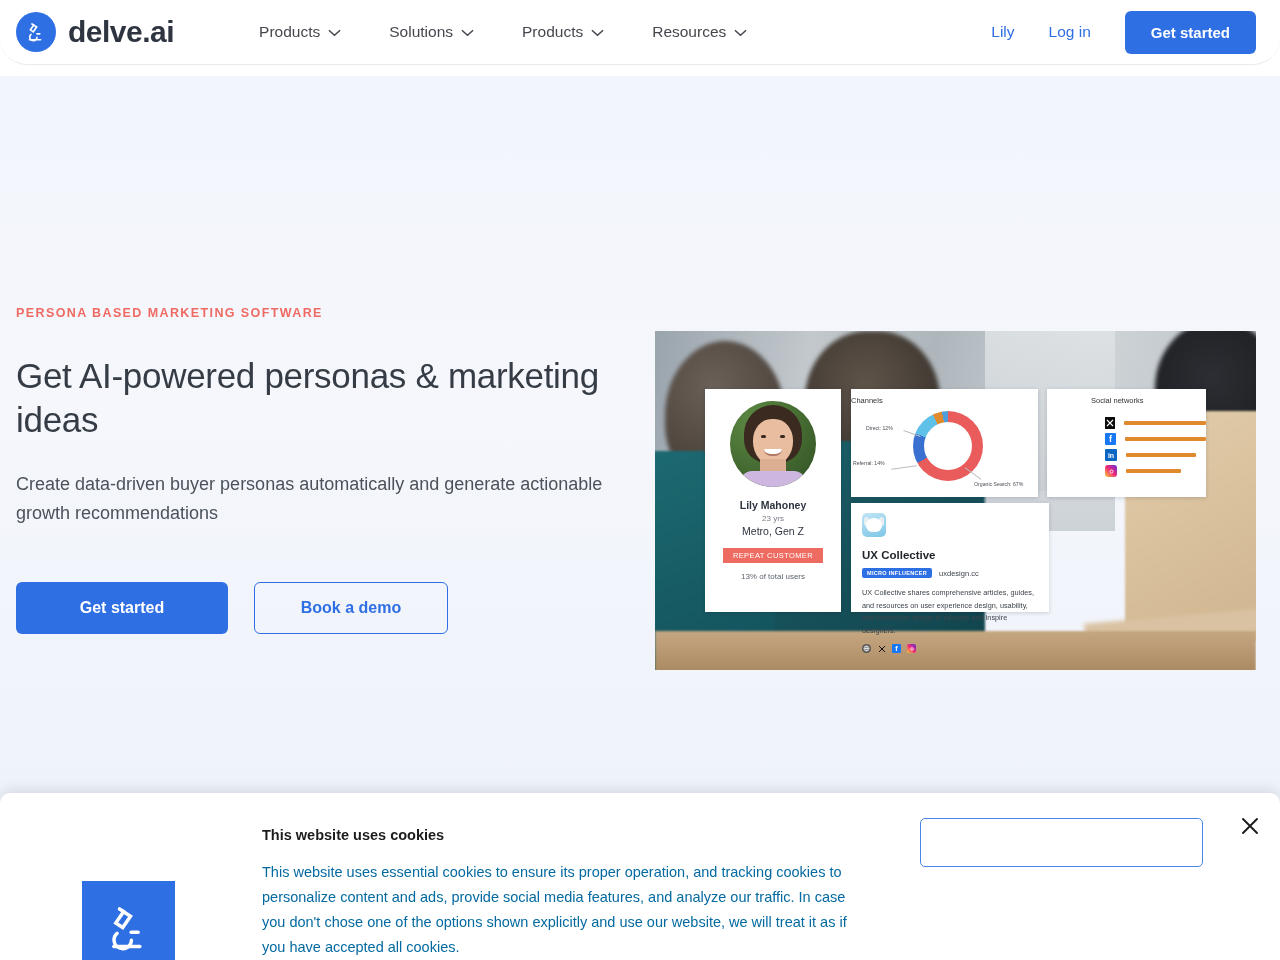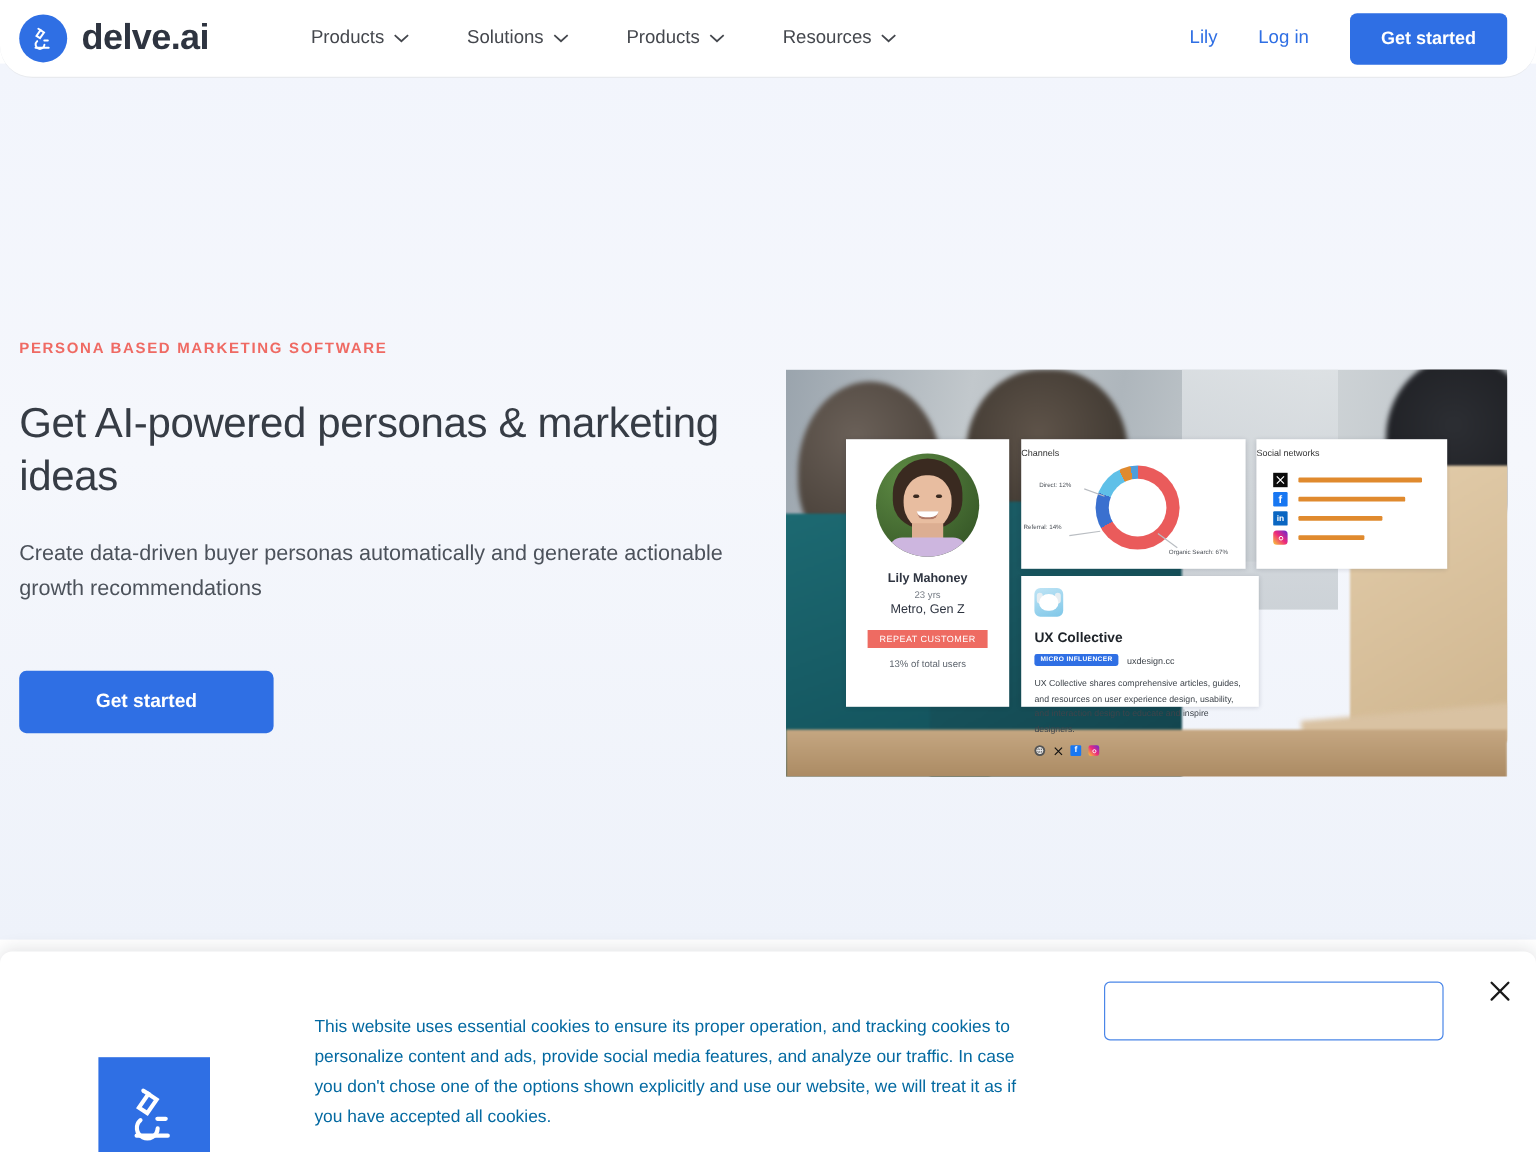--- a/index.html
+++ b/index.html
@@ -38,21 +38,21 @@
   .nav-right { margin-left: auto; display: flex; align-items: center; gap: 34px; margin-right: 24px; }
   .nav-plain { font-size: 15.5px; color: #2f6fe4; cursor: pointer; }
   .btn-primary-sm {
     background: #2f6fe4; color: #fff; font-size: 15px; font-weight: 700;
     border: none; border-radius: 6px; padding: 13px 26px; cursor: pointer;
     font-family: "Liberation Sans", sans-serif;
   }
 
   
   .hero {
-    position: absolute; top: 53px; left: 0;
+    position: absolute; top: 76px; left: 0;
     width: 1280px; height: 730px;
     background: linear-gradient(180deg, #f2f5fc 0%, #f5f7fc 45%, #eef2fa 100%);
   }
   .hero-left { position: absolute; left: 16px; top: 230px; width: 610px; }
   .eyebrow {
     font-size: 12.5px; font-weight: 700; letter-spacing: 1.4px;
     color: #ef6a63; text-transform: uppercase;
   }
   .hero-title {
     margin-top: 34px;
@@ -142,21 +142,21 @@
   .donut::after {
     content: ''; position: absolute; left: 11px; top: 11px;
     width: 48px; height: 48px; border-radius: 50%; background: #fff;
   }
   .lbl { position: absolute; font-size: 5.2px; color: #4a4f56; white-space: nowrap; }
   .lbl-direct { left: 15px; top: 20px; }
   .lbl-ref { left: 2px; top: 55px; }
   .lbl-org { left: 123px; top: 76px; }
   .leader { position: absolute; background: #b9bdc2; height: 1px; }
 
-  .card-social { left: 392px; top: 58px; width: 159px; height: 108px; }
+  .card-social { left: 392px; top: 58px; width: 159px; height: 108px; padding-left: 44px; }
   .soc-row { display: flex; align-items: center; gap: 9px; margin: 0 0 0 14px; height: 16px; }
   .soc-ic { width: 12px; height: 12px; display: flex; align-items: center;
     justify-content: center; font-size: 9px; font-weight: 700; color: #fff; }
   .soc-bar { height: 3.5px; background: #e08a2e; border-radius: 1px; }
 
   .card-ux { left: 196px; top: 172px; width: 198px; height: 109px; padding: 10px 11px; }
   .ux-head { display: flex; align-items: flex-start; gap: 8px; flex-direction: column; }
   .ux-logo { width: 24px; height: 24px; border-radius: 5px;
     background: linear-gradient(160deg,#bfe4f5,#7fc7e8); position: relative; flex: none; }
   .ux-dogface { position: absolute; left: 4px; top: 5px; width: 16px; height: 14px;
@@ -265,20 +265,21 @@
 </div>
 
 <div class="hero">
 
   <div class="hero-left">
     <div class="eyebrow">PERSONA BASED MARKETING SOFTWARE</div>
     <h1 class="hero-title">Get AI-powered personas &amp; marketing ideas</h1>
     <p class="hero-sub">Create data-driven buyer personas automatically and generate actionable growth recommendations</p>
     <div class="hero-ctas">
       <button class="btn-lg btn-fill">Get started</button>
+      <button class="btn-lg btn-outline">Book a demo</button>
     </div>
   </div>
 
   <div class="hero-media">
     <div class="photo-bg">
       <div class="ph p-wall"></div>
       <div class="ph p-wall2"></div>
       <div class="ph p-head1"></div>
       <div class="ph p-body1"></div>
       <div class="ph p-head2"></div>
@@ -392,20 +393,21 @@
     <svg width="52" height="52" viewBox="0 0 24 24" fill="none" stroke="#fff" stroke-width="1.6" stroke-linecap="round">
       <path d="M9.5 4.5l3.2 2.1-3.6 5.2-3.2-2.1z"></path>
       <path d="M6.5 14.5a4 4 0 106.6 3.2"></path>
       <path d="M13 14h3.2"></path>
       <path d="M5 20.5h12"></path>
       <path d="M7.6 3.2l2.2 1.4"></path>
     </svg>
   </div>
 
   <div class="ck-body">
+    <div class="ck-title">This website uses cookies</div>
     <div class="ck-text">This website uses essential cookies to ensure its proper operation, and tracking cookies to personalize content and ads, provide social media features, and analyze our traffic. In case you don't chose one of the options shown explicitly and use our website, we will treat it as if you have accepted all cookies.</div>
   </div>
 
   <div class="ck-actions">
     <button class="ck-btn ck-out"></button>
   </div>
 </div>
 
 <div class="ck-close">
   <svg width="20" height="20" viewBox="0 0 20 20" stroke="#1a1a1a" stroke-width="1.9" stroke-linecap="round">

